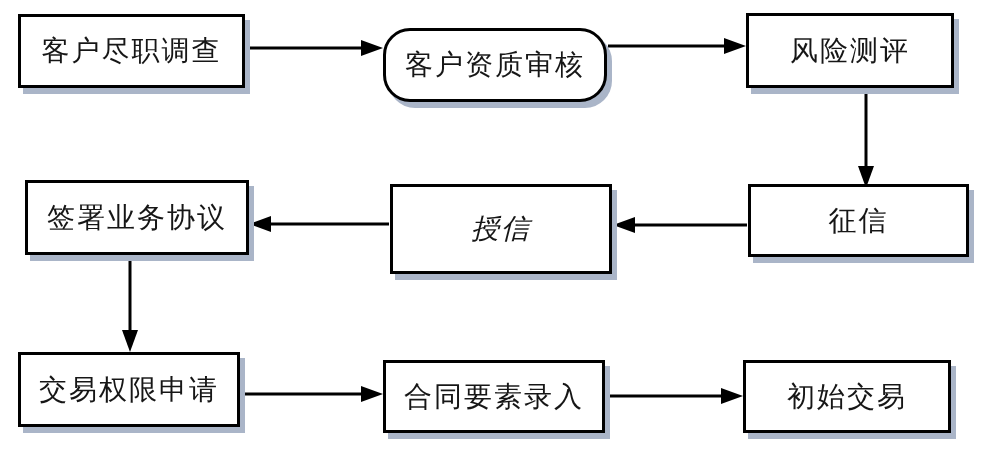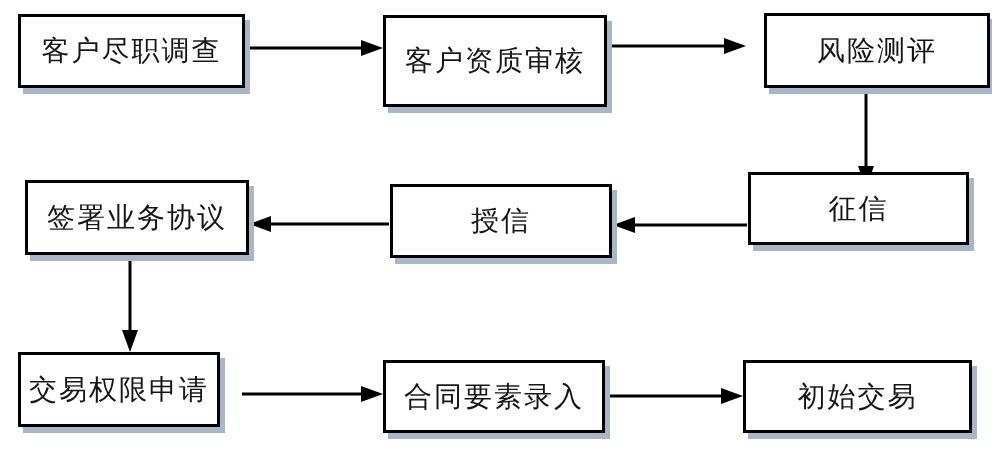--- a/index.html
+++ b/index.html
@@ -42,28 +42,28 @@
     justify-content: center;
     text-align: center;
   }
   .node span {
     font-size: 28px;
     letter-spacing: 2px;
     color: #161616;
     white-space: nowrap;
   }
   #b1 { left: 18px;  top: 14px;  width: 227px; height: 74px; }
-  #b2 { left: 383px; top: 15px;  width: 224px; height: 92px; }
-  #b3 { left: 764px; top: 13px;  width: 226px; height: 75px; align-items: center; }
+  #b2 { left: 383px; top: 28px;  width: 224px; height: 74px; border-radius: 27px; }
+  #b3 { left: 746px; top: 13px;  width: 208px; height: 75px; align-items: center; }
   #b4 { left: 25px;  top: 180px; width: 224px; height: 75px; }
-  #b5 { left: 390px; top: 184px; width: 222px; height: 74px; }
-  #b6 { left: 748px; top: 172px; width: 221px; height: 73px; }
-  #b7 { left: 18px;  top: 352px; width: 202px; height: 75px; }
+  #b5 { left: 390px; top: 184px; width: 222px; height: 90px; font-style: italic; }
+  #b6 { left: 748px; top: 184px; width: 221px; height: 73px; }
+  #b7 { left: 18px;  top: 352px; width: 222px; height: 75px; }
   #b8 { left: 383px; top: 360px; width: 222px; height: 73px; }
-  #b9 { left: 743px; top: 360px; width: 229px; height: 73px; }
+  #b9 { left: 743px; top: 360px; width: 208px; height: 73px; }
 </style>
 </head>
 <body>
 
 <div class="canvas">
 
   <svg class="arrows" viewBox="0 0 992 454" aria-hidden="true">
     <g>
       <line x1="247" y1="48" x2="363" y2="48"></line>
       <polygon points="383,48 361,40 361,56"></polygon>

